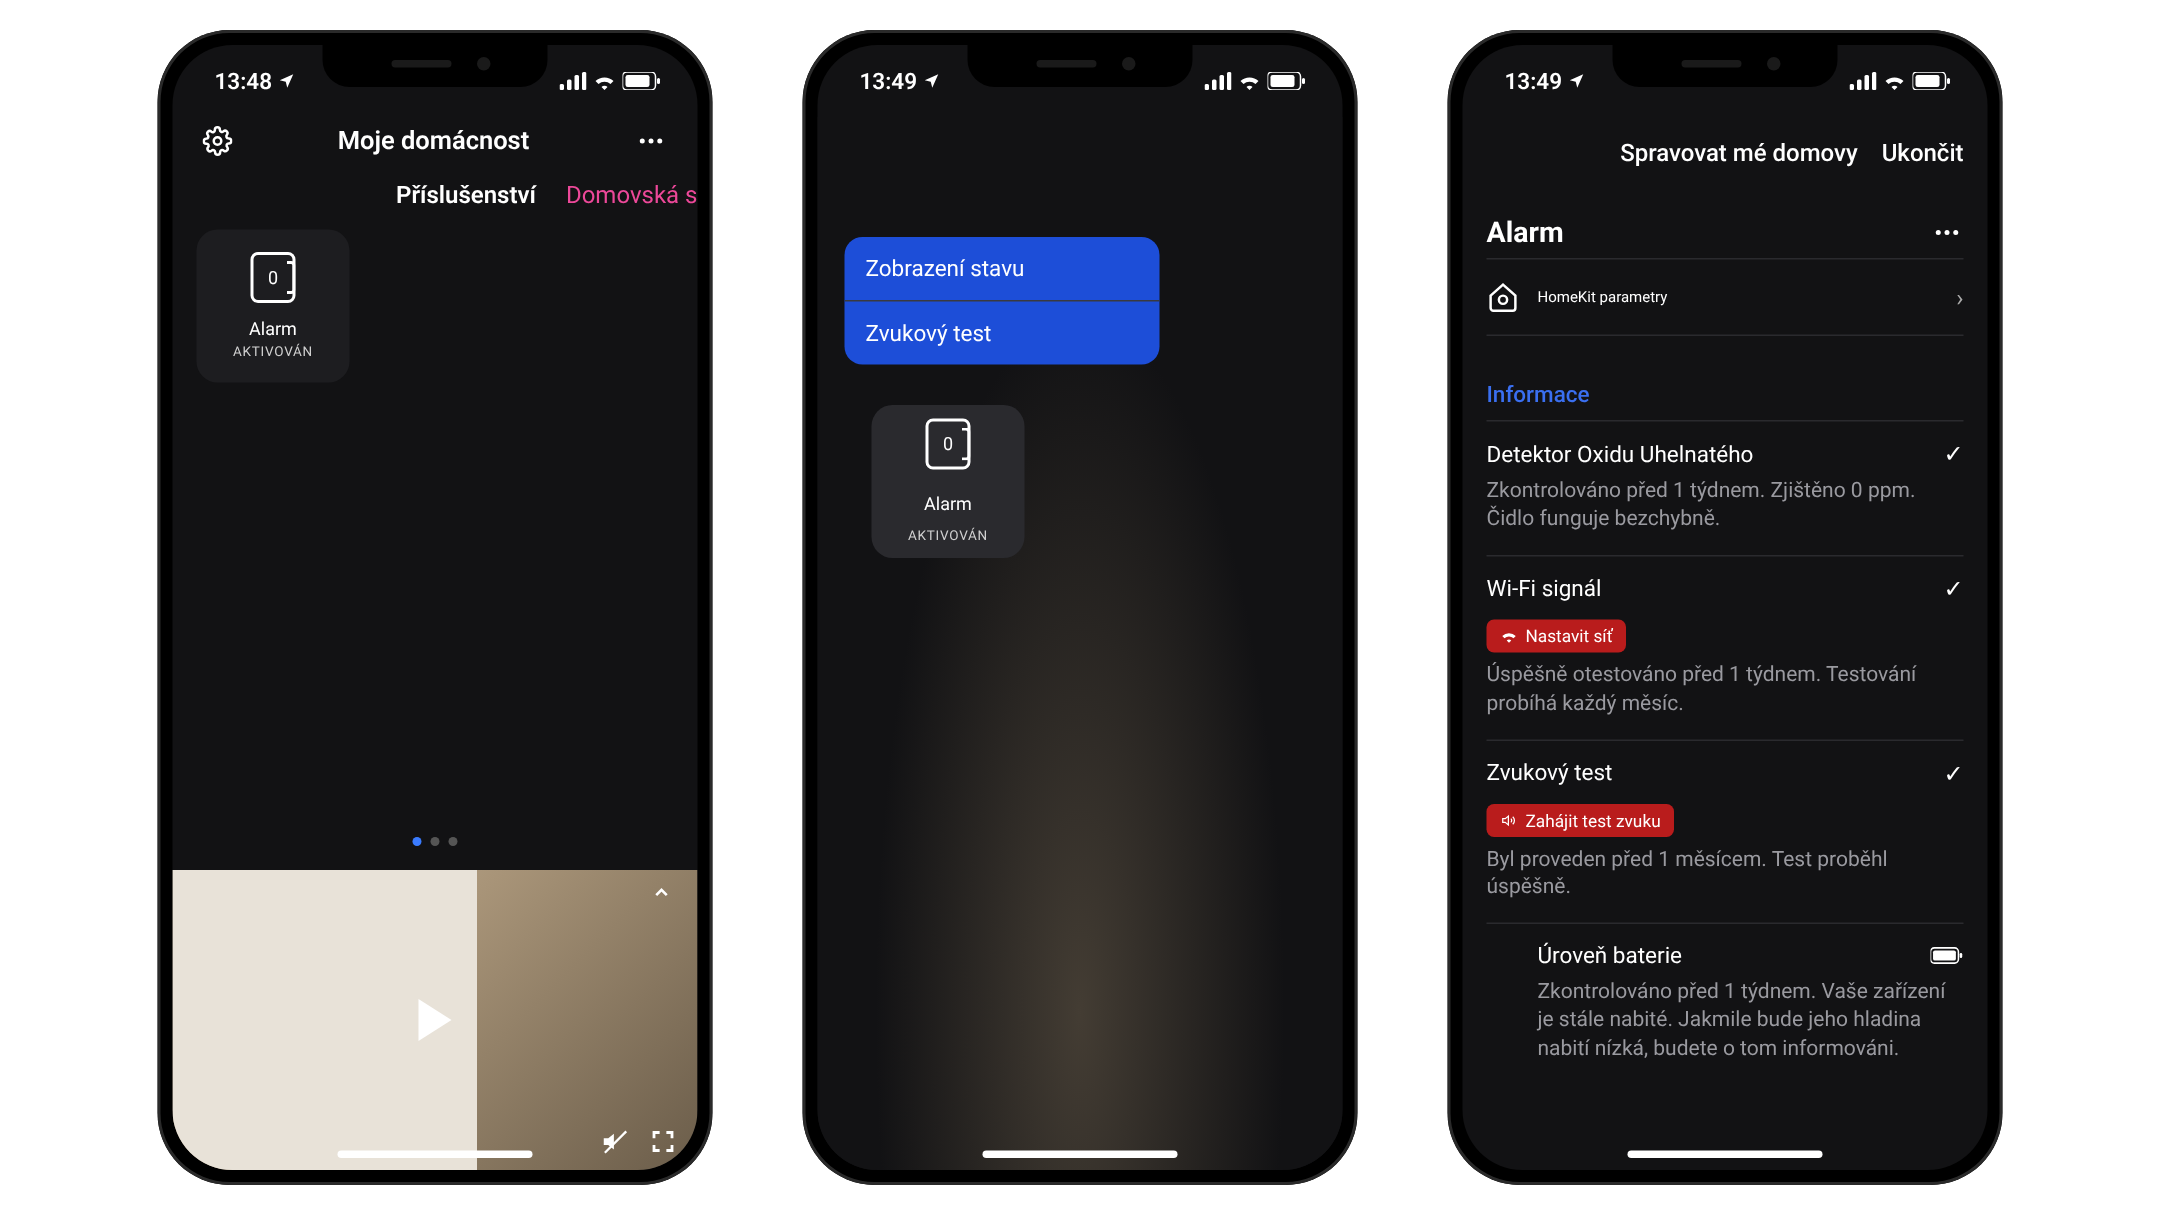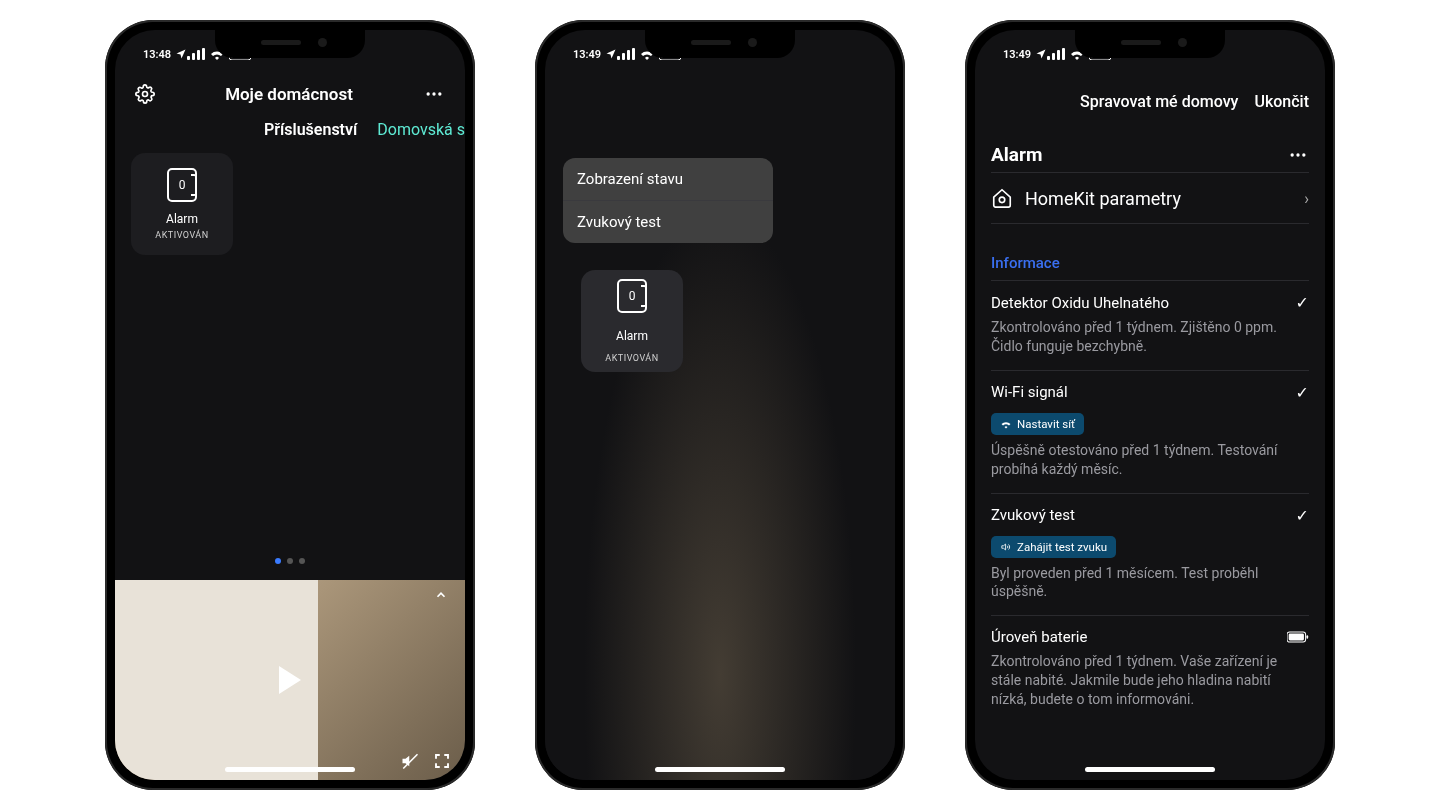--- a/index.html
+++ b/index.html
@@ -60,22 +60,23 @@
     top: 8px;
     width: 9px;
     height: 9px;
     background: #1a1a1a;
     border-radius: 50%;
   }
   .status-bar {
     height: 48px;
     display: flex;
     align-items: center;
+    justify-content: space-between;
     padding: 0 24px 0 28px;
-    font-size: 11px;
+    font-size: 15px;
     font-weight: 600;
   }
   .status-left { display: flex; align-items: center; gap: 4px; }
   .status-right { display: flex; align-items: center; gap: 4px; }
   .home-indicator {
     position: absolute;
     bottom: 8px;
     left: 50%;
     transform: translateX(-50%);
     width: 130px;
@@ -92,21 +93,21 @@
   }
   .header1 .title { font-size: 17px; font-weight: 600; }
   .tabs {
     display: flex;
     gap: 20px;
     justify-content: flex-end;
     padding: 6px 0 14px;
     font-size: 16px;
   }
   .tabs .tab-active { color: #fff; font-weight: 600; }
-  .tabs .tab-inactive { color: #5eead4; }
+  .tabs .tab-inactive { color: #ec4899; }
   .tile {
     width: 102px;
     height: 102px;
     margin-left: 16px;
     border-radius: 14px;
     background: #1d1d20;
     display: flex;
     flex-direction: column;
     align-items: center;
     justify-content: center;
@@ -153,21 +154,21 @@
     background: radial-gradient(ellipse at 50% 85%, rgba(160,140,110,0.35), rgba(18,18,20,0.9) 55%), #121214;
     filter: blur(0px);
   }
   .popup {
     position:absolute; top:120px; left:18px;
     display:flex; flex-direction:column; gap:10px;
   }
   .menu {
     margin-top:8px;
     width:210px;
-    background:#404040;
+    background:#1d4ed8;
     border-radius:12px;
     overflow:hidden;
   }
   .menu-item {
     padding:12px 14px;
     font-size:15px;
     border-bottom:1px solid #3a3a3e;
   }
   .menu-item:last-child { border-bottom:none; }
   
@@ -178,27 +179,27 @@
   .s3-content { padding: 8px 16px 0; overflow:hidden; }
   .s3-titlebar { display:flex; justify-content:space-between; align-items:center; padding:14px 0 6px; }
   .s3-title { font-size:19px; font-weight:700; }
   .section-label { color:#3a6ff0; font-size:15px; font-weight:500; padding:10px 0 8px; }
   .row {
     display:flex; align-items:center; justify-content:space-between;
     padding:14px 0; border-bottom:1px solid #2a2a2e;
     min-height:48px;
   }
   .row-left { display:flex; align-items:center; gap:12px; }
-  .row-title { font-size:18px; }
+  .row-title { font-size:10px; }
   .info-block { padding:12px 0 14px; border-bottom:1px solid #2a2a2e; }
   .info-block .it-title { display:flex; justify-content:space-between; align-items:center; font-size:15px; margin-bottom:6px; }
   .info-block .desc { font-size:14px; color:#9a9aa0; line-height:1.35; }
   .chip {
     display:inline-flex; align-items:center; gap:5px;
-    background:#0c4a6e; color:#fff; font-size:11.5px;
+    background:#b91c1c; color:#fff; font-size:11.5px;
     padding:4px 9px; border-radius:5px; margin:5px 0 6px;
   }
   .chev { font-size:16px; color:#aaa; }
   .check { font-size:16px; color:#fff; }
   svg { display:block; }
 </style>
 </head>
 <body>
 
 <div class="phone">
@@ -411,21 +412,21 @@
         </div>
         <div class="chip">
           <svg width="12" height="10" viewBox="0 0 24 24" fill="#fff">
               <path d="M11 5L6 9H2v6h4l5 4V5zM15 9a4 4 0 010 6M18 6a8 8 0 010 12" stroke="#fff" stroke-width="2" fill="none"></path>
             </svg>
           <span>Zahájit test zvuku</span>
         </div>
         <div class="desc">Byl proveden před 1 měsícem. Test proběhl úspěšně.</div>
       </div>
 
-      <div class="info-block" style="border-bottom:none;">
+      <div class="info-block" style="border-bottom:none;margin-left:34px;">
         <div class="it-title">
           <span>Úroveň baterie</span>
           <svg width="22" height="12" viewBox="0 0 26 12">
               <rect x="0" y="0" width="22" height="12" rx="3" fill="none" stroke="#fff" stroke-width="1.2"></rect>
               <rect x="2" y="2" width="18" height="8" rx="1.5" fill="#fff"></rect>
               <rect x="23" y="4" width="2" height="4" rx="1" fill="#fff"></rect>
             </svg>
         </div>
         <div class="desc">Zkontrolováno před 1 týdnem. Vaše zařízení je stále nabité. Jakmile bude jeho hladina nabití nízká, budete o tom informováni.</div>
       </div>

